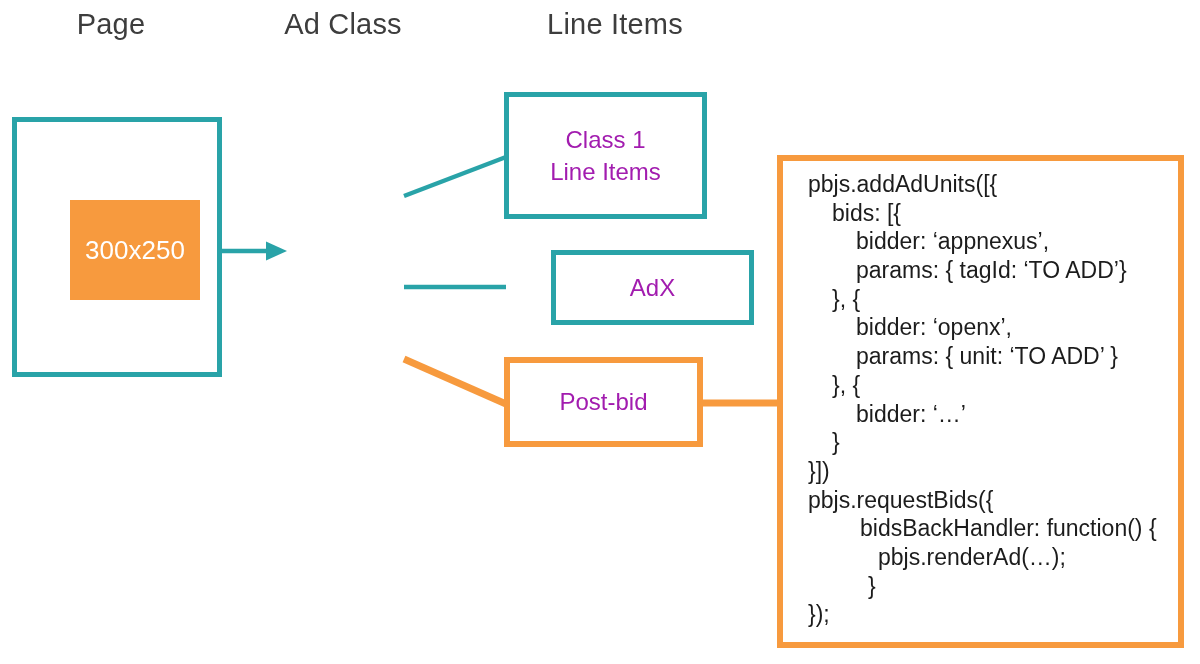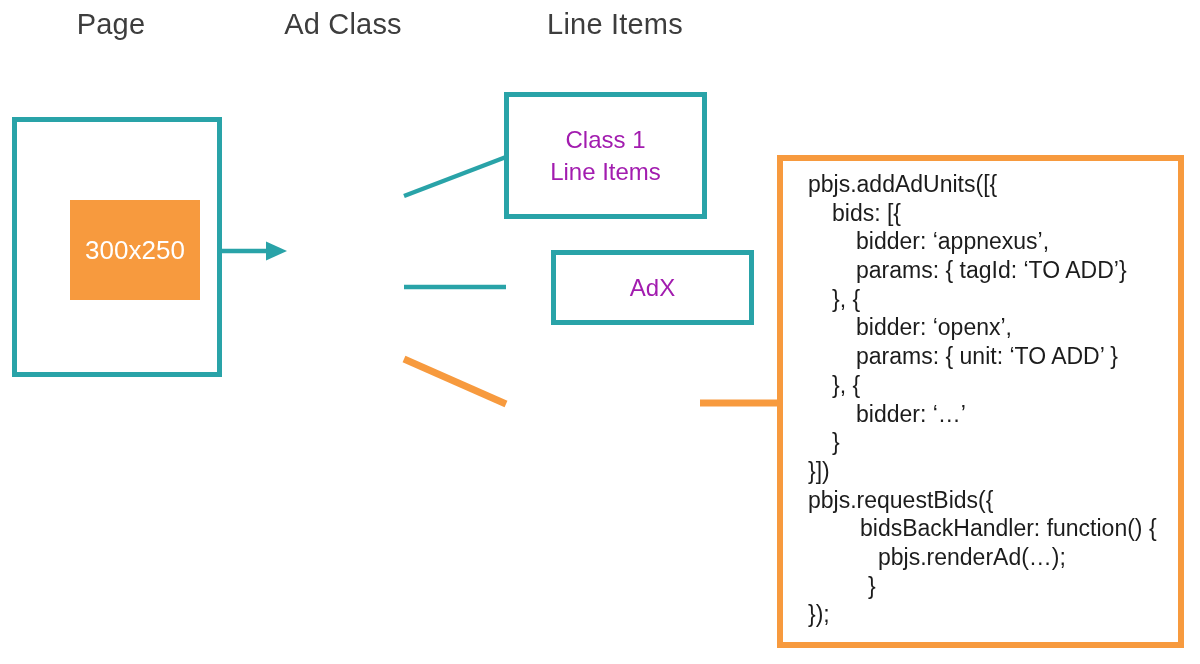--- a/index.html
+++ b/index.html
@@ -90,17 +90,20 @@
 
   <div class="box teal-border" style="left:504px; top:92px; width:203px; height:127px;">
     <span class="box-label">Class 1</span>
     <span class="box-label">Line Items</span>
   </div>
 
   <div class="box teal-border" style="left:504px; top:250px; width:203px; height:75px;margin-left:47px;">
     <span class="box-label">AdX</span>
   </div>
 
+  <div class="box orange-border" style="left:504px; top:357px; width:199px; height:90px;">
+    <span class="box-label bold">Post-bid</span>
+  </div>
 
   <div class="box orange-border" style="left:777px; top:155px; width:407px; height:493px;"></div>
   <div class="code-block"><div class="code-line" style="padding-left: 0px;"><span>pbjs.addAdUnits([{</span></div><div class="code-line" style="padding-left: 24px;"><span>bids: [{</span></div><div class="code-line" style="padding-left: 48px;"><span>bidder: ‘</span><span class="bold">appnexus</span><span>’,</span></div><div class="code-line" style="padding-left: 48px;"><span>params: { tagId: ‘TO ADD’}</span></div><div class="code-line" style="padding-left: 24px;"><span>}, {</span></div><div class="code-line" style="padding-left: 48px;"><span>bidder: ‘</span><span class="bold">openx</span><span>’,</span></div><div class="code-line" style="padding-left: 48px;"><span>params: { unit: ‘TO ADD’ }</span></div><div class="code-line" style="padding-left: 24px;"><span>}, {</span></div><div class="code-line" style="padding-left: 48px;"><span>bidder: ‘</span><span class="bold">…</span><span>’</span></div><div class="code-line" style="padding-left: 24px;"><span>}</span></div><div class="code-line" style="padding-left: 0px;"><span>}])</span></div><div class="code-line" style="padding-left: 0px;"><span>pbjs.requestBids({</span></div><div class="code-line" style="padding-left: 52px;"><span>bidsBackHandler: function() {</span></div><div class="code-line" style="padding-left: 70px;"><span>pbjs.renderAd(…);</span></div><div class="code-line" style="padding-left: 60px;"><span>}</span></div><div class="code-line" style="padding-left: 0px;"><span>});</span></div></div>
 
 </div>
 
 </body></html>

